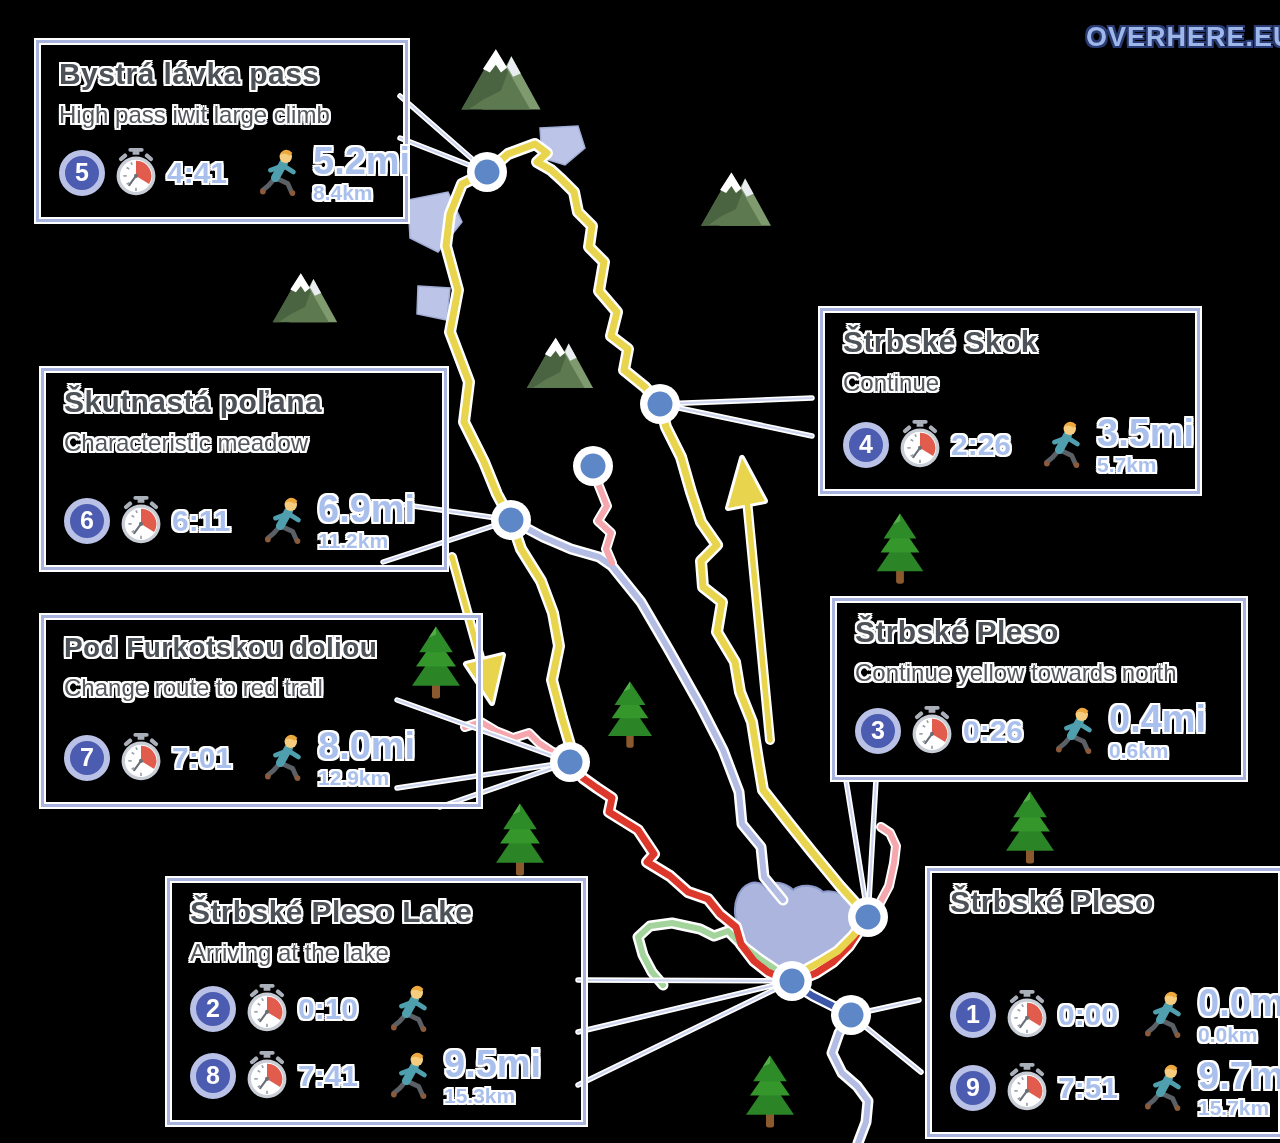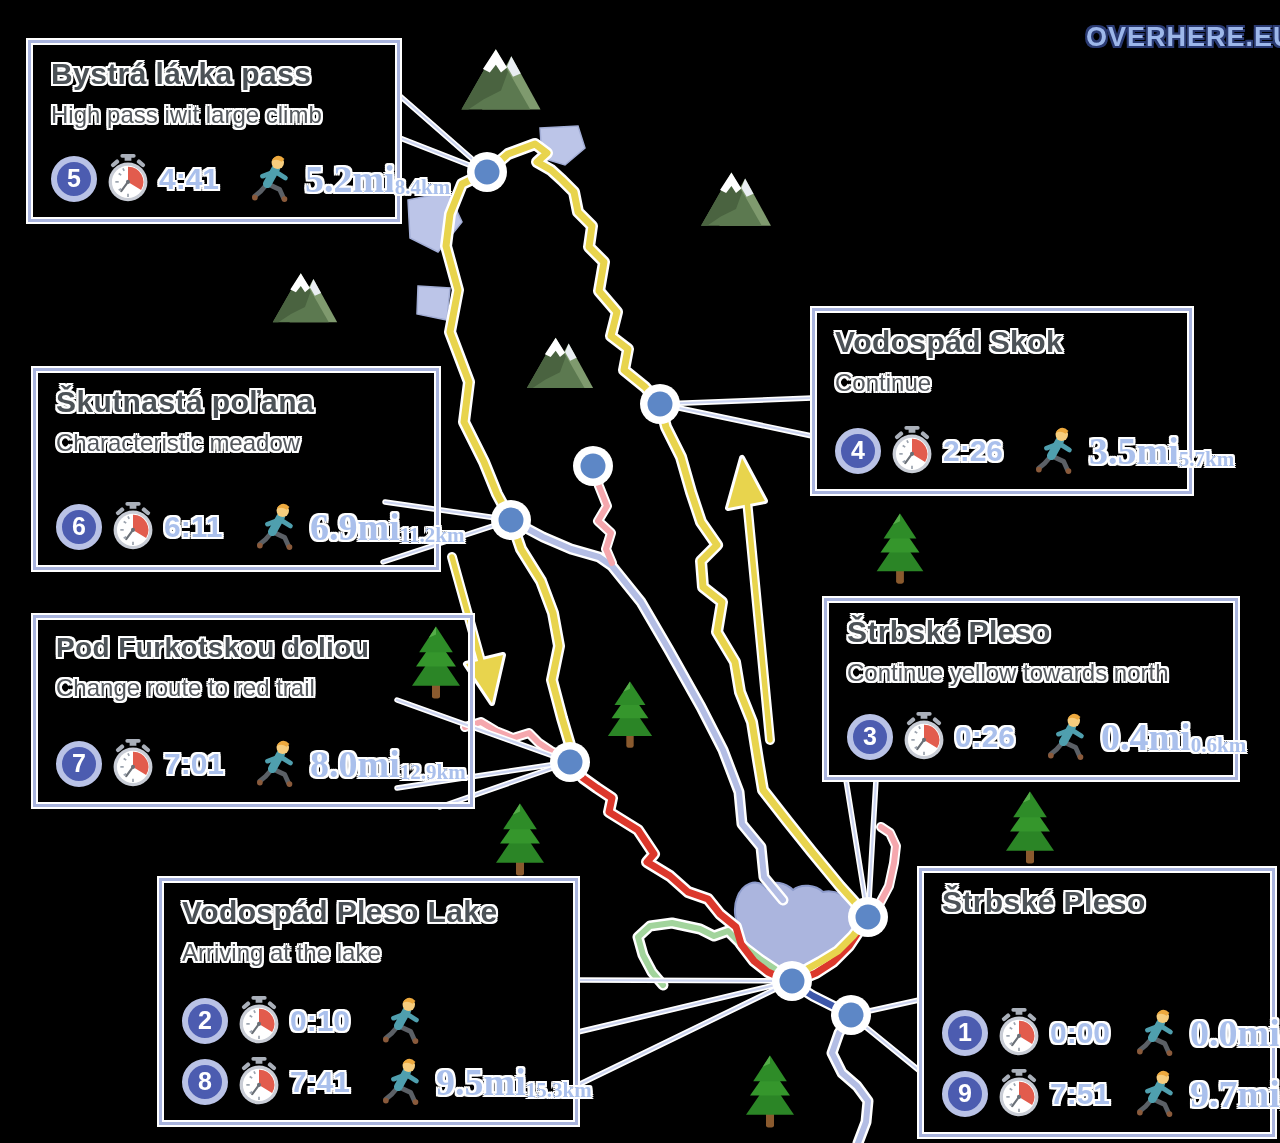--- a/index.html
+++ b/index.html
@@ -6,31 +6,31 @@
     font-family:"Liberation Sans","DejaVu Sans",sans-serif;}
   .stage{position:relative;width:1280px;height:1143px;}
   svg.map{position:absolute;left:0;top:0;}
 
   
   .halo{text-shadow:-2px -2px 0 #fff,2px -2px 0 #fff,-2px 2px 0 #fff,2px 2px 0 #fff,
         0 -2px 0 #fff,0 2px 0 #fff,-2px 0 0 #fff,2px 0 0 #fff;}
 
   .callout{position:absolute;box-sizing:border-box;border:3px solid #a9b4de;
      box-shadow:0 0 0 2px #fff, inset 0 0 0 2px #fff;
-     padding:14px 20px 12px 20px;display:flex;flex-direction:column;}
+     padding:14px 20px 12px 20px;display:flex;flex-direction:column;margin-left:8px;}
   .title{font-size:30px;font-weight:bold;color:#4c5257;letter-spacing:.4px;white-space:nowrap;}
   .subtitle{font-size:24px;color:#54585d;margin-top:10px;white-space:nowrap;}
   .rows{margin-top:auto;display:flex;flex-direction:column;gap:12px;padding-bottom:4px;}
   .row{display:flex;align-items:center;gap:9px;}
   .badge{flex:0 0 auto;width:34px;height:34px;border-radius:50%;background:#4c5cb0;
      border:6px solid #b9c2e6;color:#fff;font-weight:bold;font-size:25px;
      display:flex;align-items:center;justify-content:center;}
   .ic{flex:0 0 auto;display:block;}
   .time{font-size:30px;font-weight:bold;color:#aac0ec;min-width:84px;}
-  .dist{display:flex;flex-direction:row;align-items:flex-end;line-height:1;margin-left:2px;font-family:Liberation Serif, serif;}
+  .dist{display:flex;flex-direction:column;align-items:flex-start;line-height:1;margin-left:2px;}
   .mi{font-size:38px;font-weight:bold;color:#aac0ec;}
   .km{font-size:21px;font-weight:bold;color:#aac0ec;margin-top:2px;}
 
   .logo{position:absolute;left:1086px;top:22px;font-size:27px;font-weight:bold;
      letter-spacing:1px;color:#9db7ea;
      text-shadow:-2px -2px 0 #2a3a72,2px -2px 0 #2a3a72,-2px 2px 0 #2a3a72,
                  2px 2px 0 #2a3a72,0 2px 0 #2a3a72,0 -2px 0 #2a3a72;}
 </style>
 </head>
 <body>
@@ -282,21 +282,21 @@
           </svg>
     <span class="dist">
       <span class="mi halo">8.0mi</span>
       <span class="km halo">12.9km</span>
     </span>
   </div>
       </div>
 </div>
 
 <div class="callout" style="left:812px;top:308px;width:380px;height:186px">
-  <div class="title halo">Vodospád Skok</div>
+  <div class="title halo">Štrbské Skok</div>
   <div class="subtitle halo">Continue</div>
   <div class="rows">
         <div class="row">
     <span class="badge">4</span>
     <svg class="ic" width="44" height="49">
             <use href="#sym-stopwatch"></use>
           </svg>
     <span class="time halo">2:26</span>
     <svg class="ic" width="42" height="48">
             <use href="#sym-runner"></use>
@@ -324,21 +324,21 @@
           </svg>
     <span class="dist">
       <span class="mi halo">0.4mi</span>
       <span class="km halo">0.6km</span>
     </span>
   </div>
       </div>
 </div>
 
 <div class="callout" style="left:159px;top:878px;width:419px;height:247px">
-  <div class="title halo">Vodospád Pleso Lake</div>
+  <div class="title halo">Štrbské Pleso Lake</div>
   <div class="subtitle halo">Arriving at the lake</div>
   <div class="rows">
     <div class="row">
       <span class="badge">2</span>
       <svg class="ic" width="44" height="49">
             <use href="#sym-stopwatch"></use>
           </svg>
       <span class="time halo">0:10</span>
       <svg class="ic" width="42" height="48">
             <use href="#sym-runner"></use>

